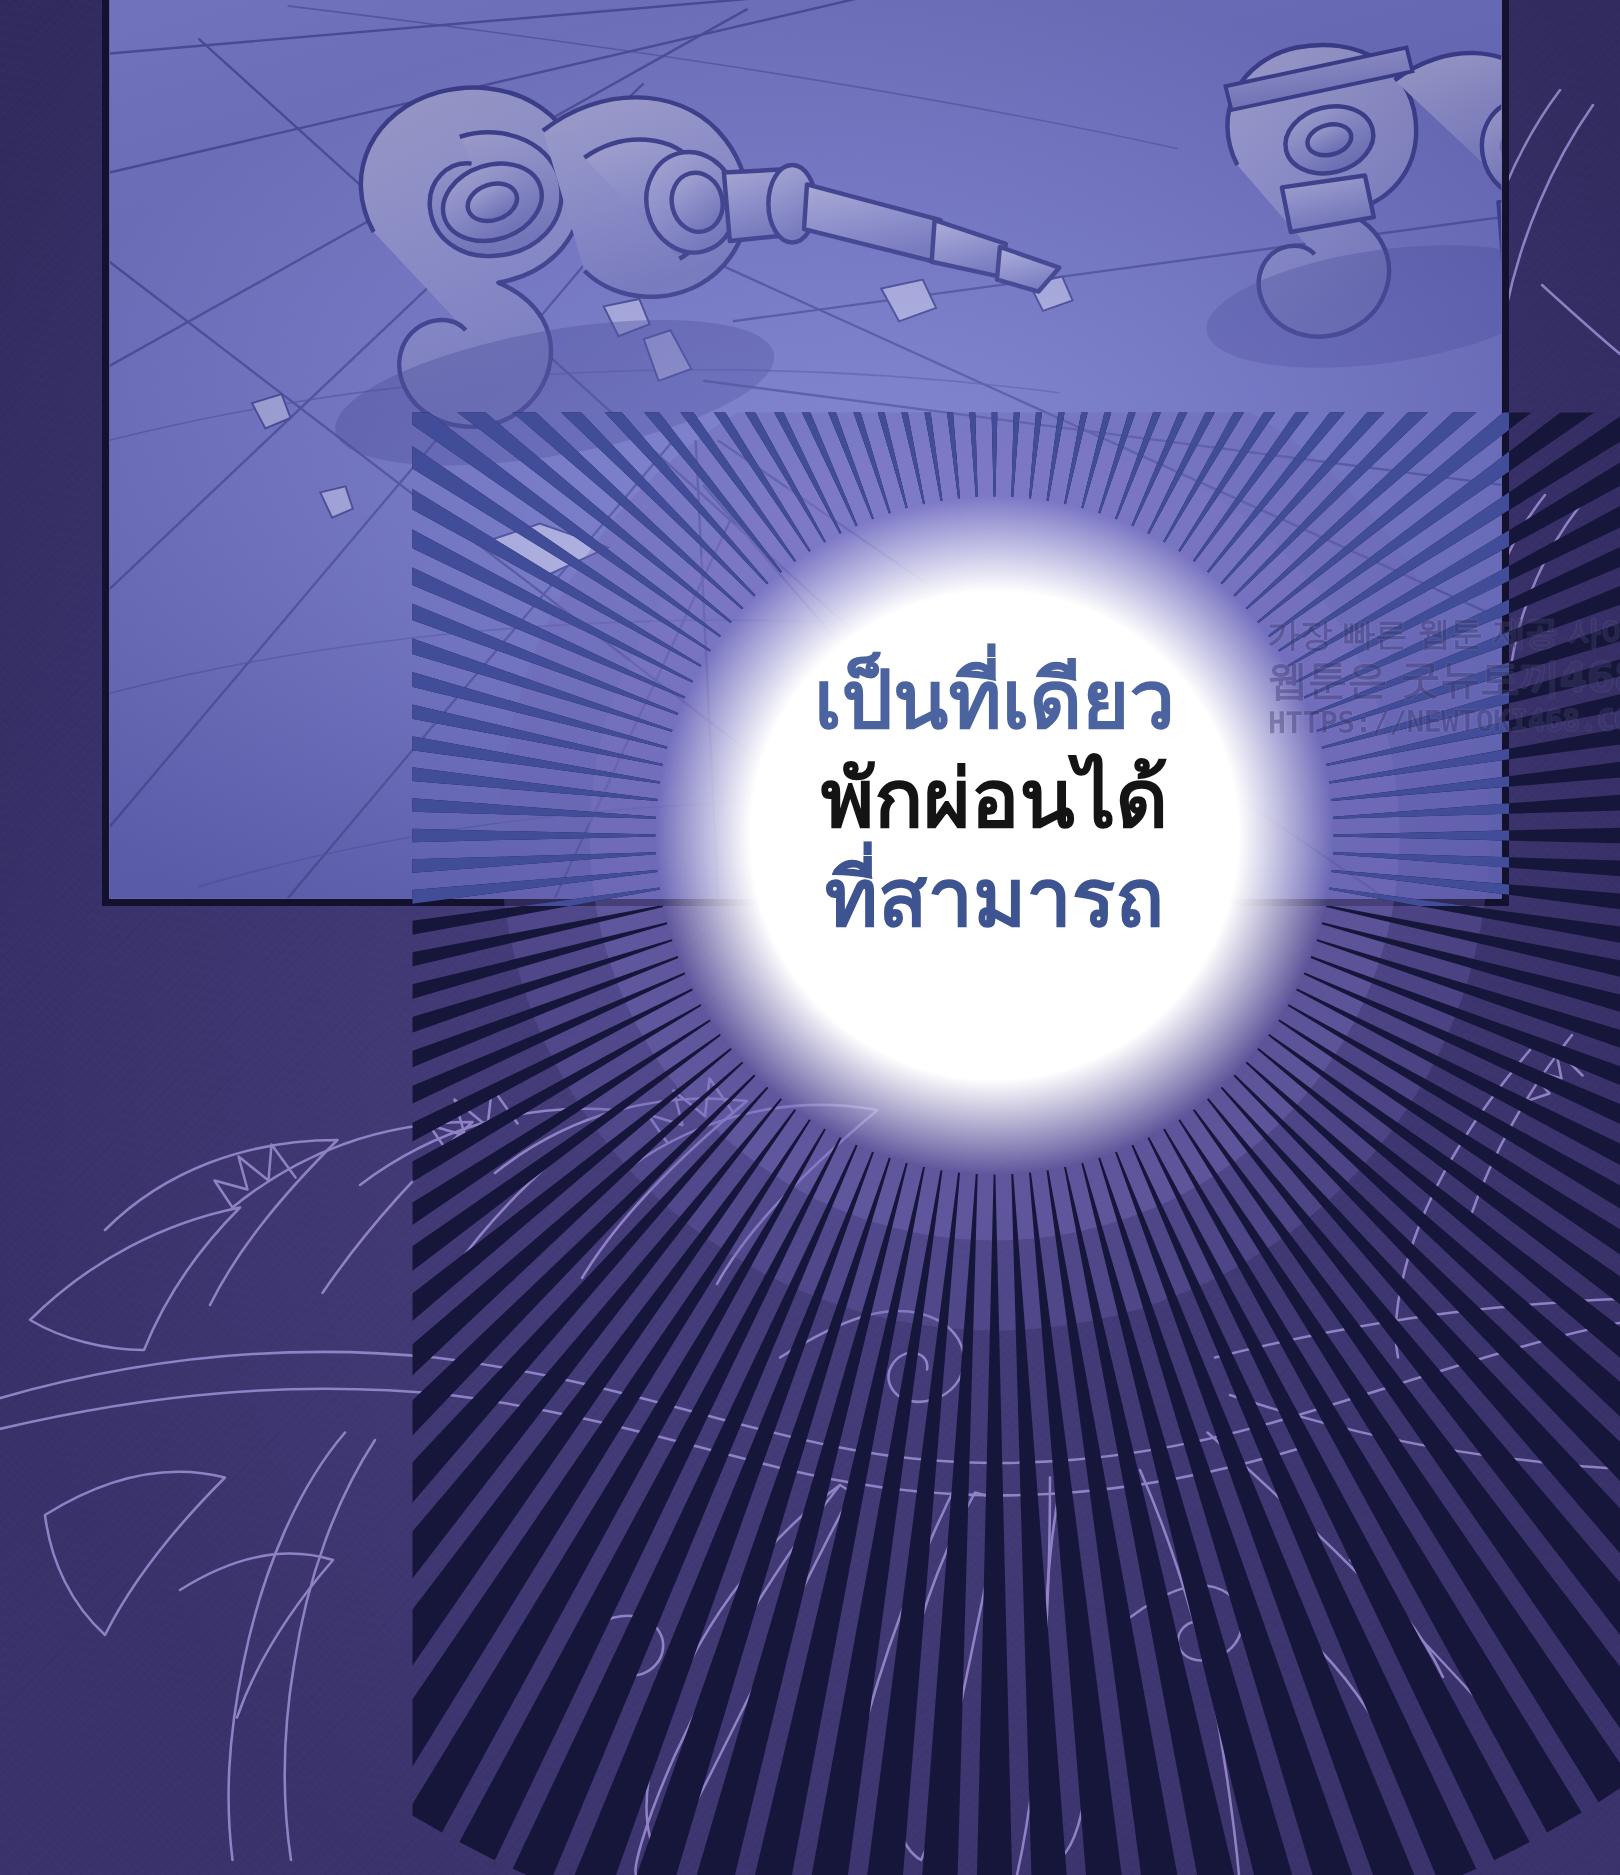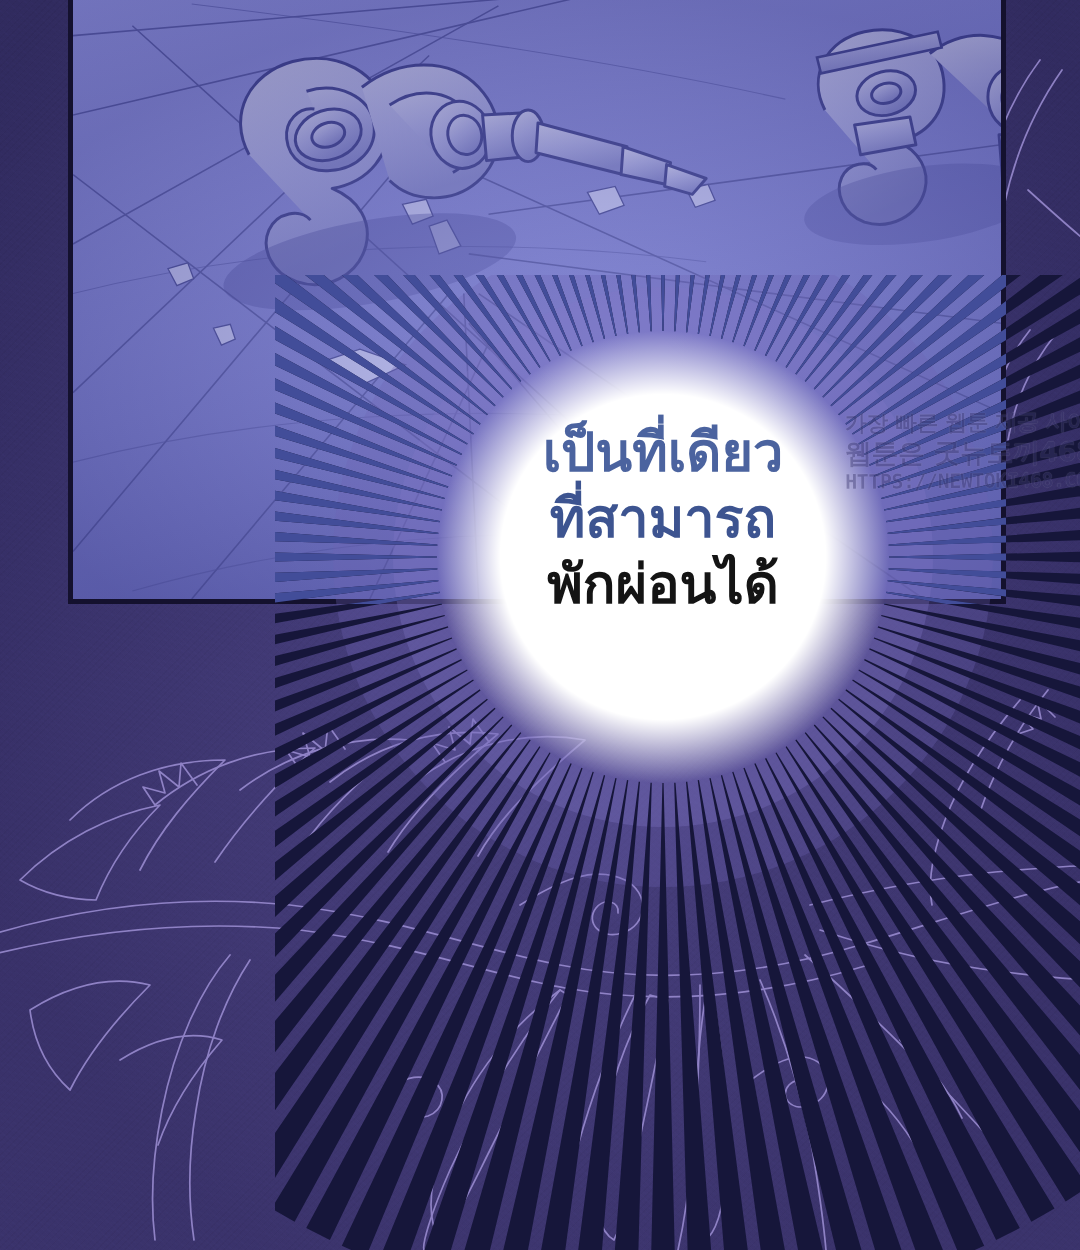--- a/index.html
+++ b/index.html
@@ -96,21 +96,21 @@
     text-align: center;
     line-height: 1.22;
     letter-spacing: 0px;
   }
   .speech .line {
     display: block;
     font-size: 54px;
     font-weight: 700;
     white-space: nowrap;
   }
-  .speech .l1 { color: #4b639f; }
+  .speech .l1 { color: #4b639f; margin-top: 14px; }
   .speech .l2 { color: #3d5490; }
   .speech .l3 { color: #141414; }
 
   
   .watermark {
     position: absolute;
     left: 845px;
     top: 408px;
     width: 200px;
     opacity: 0.42;
@@ -327,22 +327,22 @@
       <g id="rays-blue" fill="#45509e" clip-path="url(#panelClip)" opacity="0.95">
           <path d="M226.0,-0.6L759.9,-13.3L759.9,13.3L226.0,0.6ZM225.7,11.2L759.5,26.5L758.1,53.1L225.7,12.5ZM224.8,23.0L757.1,66.2L754.3,92.7L224.7,24.3ZM223.3,34.7L752.6,105.7L748.4,132.0L223.1,36.0ZM221.2,46.4L746.0,145.0L740.5,171.0L220.9,47.6ZM218.5,57.9L737.4,183.8L730.5,209.5L218.1,59.1ZM215.1,69.2L726.8,222.2L718.6,247.5L214.7,70.4ZM211.2,80.4L714.2,259.9L704.6,284.7L210.8,81.6ZM206.7,91.3L699.6,296.9L688.8,321.2L206.2,92.5ZM201.7,102.0L683.1,333.1L671.0,356.8L201.1,103.2ZM196.0,112.5L664.7,368.4L651.4,391.5L195.4,113.5ZM189.9,122.6L644.5,402.7L630.0,425.0L189.2,123.6ZM183.2,132.3L622.6,435.9L606.9,457.4L182.5,133.4ZM176.0,141.7L598.9,467.9L582.2,488.5L175.2,142.7ZM168.4,150.8L573.6,498.6L555.8,518.3L167.5,151.7ZM160.3,159.4L546.7,527.9L527.9,546.7L159.4,160.3ZM151.7,167.5L518.3,555.8L498.6,573.6L150.8,168.4ZM142.7,175.2L488.5,582.2L467.9,598.9L141.7,176.0ZM133.4,182.5L457.4,606.9L435.9,622.6L132.3,183.2ZM123.6,189.2L425.0,630.0L402.7,644.5L122.6,189.9ZM113.5,195.4L391.5,651.4L368.4,664.7L112.5,196.0ZM103.2,201.1L356.8,671.0L333.1,683.1L102.0,201.7ZM92.5,206.2L321.2,688.8L296.9,699.6L91.3,206.7ZM81.6,210.8L284.7,704.6L259.9,714.2L80.4,211.2ZM70.4,214.7L247.5,718.6L222.2,726.8L69.2,215.1ZM59.1,218.1L209.5,730.5L183.8,737.4L57.9,218.5ZM47.6,220.9L171.0,740.5L145.0,746.0L46.4,221.2ZM36.0,223.1L132.0,748.4L105.7,752.6L34.7,223.3ZM24.3,224.7L92.7,754.3L66.2,757.1L23.0,224.8ZM12.5,225.7L53.1,758.1L26.5,759.5L11.2,225.7ZM0.6,226.0L13.3,759.9L-13.3,759.9L-0.6,226.0ZM-11.2,225.7L-26.5,759.5L-53.1,758.1L-12.5,225.7ZM-23.0,224.8L-66.2,757.1L-92.7,754.3L-24.3,224.7ZM-34.7,223.3L-105.7,752.6L-132.0,748.4L-36.0,223.1ZM-46.4,221.2L-145.0,746.0L-171.0,740.5L-47.6,220.9ZM-57.9,218.5L-183.8,737.4L-209.5,730.5L-59.1,218.1ZM-69.2,215.1L-222.2,726.8L-247.5,718.6L-70.4,214.7ZM-80.4,211.2L-259.9,714.2L-284.7,704.6L-81.6,210.8ZM-91.3,206.7L-296.9,699.6L-321.2,688.8L-92.5,206.2ZM-102.0,201.7L-333.1,683.1L-356.8,671.0L-103.2,201.1ZM-112.5,196.0L-368.4,664.7L-391.5,651.4L-113.5,195.4ZM-122.6,189.9L-402.7,644.5L-425.0,630.0L-123.6,189.2ZM-132.3,183.2L-435.9,622.6L-457.4,606.9L-133.4,182.5ZM-141.7,176.0L-467.9,598.9L-488.5,582.2L-142.7,175.2ZM-150.8,168.4L-498.6,573.6L-518.3,555.8L-151.7,167.5ZM-159.4,160.3L-527.9,546.7L-546.7,527.9L-160.3,159.4ZM-167.5,151.7L-555.8,518.3L-573.6,498.6L-168.4,150.8ZM-175.2,142.7L-582.2,488.5L-598.9,467.9L-176.0,141.7ZM-182.5,133.4L-606.9,457.4L-622.6,435.9L-183.2,132.3ZM-189.2,123.6L-630.0,425.0L-644.5,402.7L-189.9,122.6ZM-195.4,113.5L-651.4,391.5L-664.7,368.4L-196.0,112.5ZM-201.1,103.2L-671.0,356.8L-683.1,333.1L-201.7,102.0ZM-206.2,92.5L-688.8,321.2L-699.6,296.9L-206.7,91.3ZM-210.8,81.6L-704.6,284.7L-714.2,259.9L-211.2,80.4ZM-214.7,70.4L-718.6,247.5L-726.8,222.2L-215.1,69.2ZM-218.1,59.1L-730.5,209.5L-737.4,183.8L-218.5,57.9ZM-220.9,47.6L-740.5,171.0L-746.0,145.0L-221.2,46.4ZM-223.1,36.0L-748.4,132.0L-752.6,105.7L-223.3,34.7ZM-224.7,24.3L-754.3,92.7L-757.1,66.2L-224.8,23.0ZM-225.7,12.5L-758.1,53.1L-759.5,26.5L-225.7,11.2ZM-226.0,0.6L-759.9,13.3L-759.9,-13.3L-226.0,-0.6ZM-225.7,-11.2L-759.5,-26.5L-758.1,-53.1L-225.7,-12.5ZM-224.8,-23.0L-757.1,-66.2L-754.3,-92.7L-224.7,-24.3ZM-223.3,-34.7L-752.6,-105.7L-748.4,-132.0L-223.1,-36.0ZM-221.2,-46.4L-746.0,-145.0L-740.5,-171.0L-220.9,-47.6ZM-218.5,-57.9L-737.4,-183.8L-730.5,-209.5L-218.1,-59.1ZM-215.1,-69.2L-726.8,-222.2L-718.6,-247.5L-214.7,-70.4ZM-211.2,-80.4L-714.2,-259.9L-704.6,-284.7L-210.8,-81.6ZM-206.7,-91.3L-699.6,-296.9L-688.8,-321.2L-206.2,-92.5ZM-201.7,-102.0L-683.1,-333.1L-671.0,-356.8L-201.1,-103.2ZM-196.0,-112.5L-664.7,-368.4L-651.4,-391.5L-195.4,-113.5ZM-189.9,-122.6L-644.5,-402.7L-630.0,-425.0L-189.2,-123.6ZM-183.2,-132.3L-622.6,-435.9L-606.9,-457.4L-182.5,-133.4ZM-176.0,-141.7L-598.9,-467.9L-582.2,-488.5L-175.2,-142.7ZM-168.4,-150.8L-573.6,-498.6L-555.8,-518.3L-167.5,-151.7ZM-160.3,-159.4L-546.7,-527.9L-527.9,-546.7L-159.4,-160.3ZM-151.7,-167.5L-518.3,-555.8L-498.6,-573.6L-150.8,-168.4ZM-142.7,-175.2L-488.5,-582.2L-467.9,-598.9L-141.7,-176.0ZM-133.4,-182.5L-457.4,-606.9L-435.9,-622.6L-132.3,-183.2ZM-123.6,-189.2L-425.0,-630.0L-402.7,-644.5L-122.6,-189.9ZM-113.5,-195.4L-391.5,-651.4L-368.4,-664.7L-112.5,-196.0ZM-103.2,-201.1L-356.8,-671.0L-333.1,-683.1L-102.0,-201.7ZM-92.5,-206.2L-321.2,-688.8L-296.9,-699.6L-91.3,-206.7ZM-81.6,-210.8L-284.7,-704.6L-259.9,-714.2L-80.4,-211.2ZM-70.4,-214.7L-247.5,-718.6L-222.2,-726.8L-69.2,-215.1ZM-59.1,-218.1L-209.5,-730.5L-183.8,-737.4L-57.9,-218.5ZM-47.6,-220.9L-171.0,-740.5L-145.0,-746.0L-46.4,-221.2ZM-36.0,-223.1L-132.0,-748.4L-105.7,-752.6L-34.7,-223.3ZM-24.3,-224.7L-92.7,-754.3L-66.2,-757.1L-23.0,-224.8ZM-12.5,-225.7L-53.1,-758.1L-26.5,-759.5L-11.2,-225.7ZM-0.6,-226.0L-13.3,-759.9L13.3,-759.9L0.6,-226.0ZM11.2,-225.7L26.5,-759.5L53.1,-758.1L12.5,-225.7ZM23.0,-224.8L66.2,-757.1L92.7,-754.3L24.3,-224.7ZM34.7,-223.3L105.7,-752.6L132.0,-748.4L36.0,-223.1ZM46.4,-221.2L145.0,-746.0L171.0,-740.5L47.6,-220.9ZM57.9,-218.5L183.8,-737.4L209.5,-730.5L59.1,-218.1ZM69.2,-215.1L222.2,-726.8L247.5,-718.6L70.4,-214.7ZM80.4,-211.2L259.9,-714.2L284.7,-704.6L81.6,-210.8ZM91.3,-206.7L296.9,-699.6L321.2,-688.8L92.5,-206.2ZM102.0,-201.7L333.1,-683.1L356.8,-671.0L103.2,-201.1ZM112.5,-196.0L368.4,-664.7L391.5,-651.4L113.5,-195.4ZM122.6,-189.9L402.7,-644.5L425.0,-630.0L123.6,-189.2ZM132.3,-183.2L435.9,-622.6L457.4,-606.9L133.4,-182.5ZM141.7,-176.0L467.9,-598.9L488.5,-582.2L142.7,-175.2ZM150.8,-168.4L498.6,-573.6L518.3,-555.8L151.7,-167.5ZM159.4,-160.3L527.9,-546.7L546.7,-527.9L160.3,-159.4ZM167.5,-151.7L555.8,-518.3L573.6,-498.6L168.4,-150.8ZM175.2,-142.7L582.2,-488.5L598.9,-467.9L176.0,-141.7ZM182.5,-133.4L606.9,-457.4L622.6,-435.9L183.2,-132.3ZM189.2,-123.6L630.0,-425.0L644.5,-402.7L189.9,-122.6ZM195.4,-113.5L651.4,-391.5L664.7,-368.4L196.0,-112.5ZM201.1,-103.2L671.0,-356.8L683.1,-333.1L201.7,-102.0ZM206.2,-92.5L688.8,-321.2L699.6,-296.9L206.7,-91.3ZM210.8,-81.6L704.6,-284.7L714.2,-259.9L211.2,-80.4ZM214.7,-70.4L718.6,-247.5L726.8,-222.2L215.1,-69.2ZM218.1,-59.1L730.5,-209.5L737.4,-183.8L218.5,-57.9ZM220.9,-47.6L740.5,-171.0L746.0,-145.0L221.2,-46.4ZM223.1,-36.0L748.4,-132.0L752.6,-105.7L223.3,-34.7ZM224.7,-24.3L754.3,-92.7L757.1,-66.2L224.8,-23.0ZM225.7,-12.5L758.1,-53.1L759.5,-26.5L225.7,-11.2Z"></path>
         </g>
     </g>
 
     <circle cx="0" cy="0" r="226" fill="url(#glowG)"></circle>
   </svg>
 
   <div class="speech">
     <span class="line l1">เป็นที่เดียว</span>
+    <span class="line l3">พักผ่อนได้</span>
     <span class="line l2">ที่สามารถ</span>
-    <span class="line l3">พักผ่อนได้</span>
   </div>
 
   <div class="watermark">
     <span class="wm-line wm1">가장 빠른 웹툰 제공 사이트</span>
     <span class="wm-line wm2">웹툰은 굿뉴토끼468</span>
     <span class="wm-line wm3">HTTPS://NEWTOKI468.COM</span>
   </div>
 
 </div>
 

